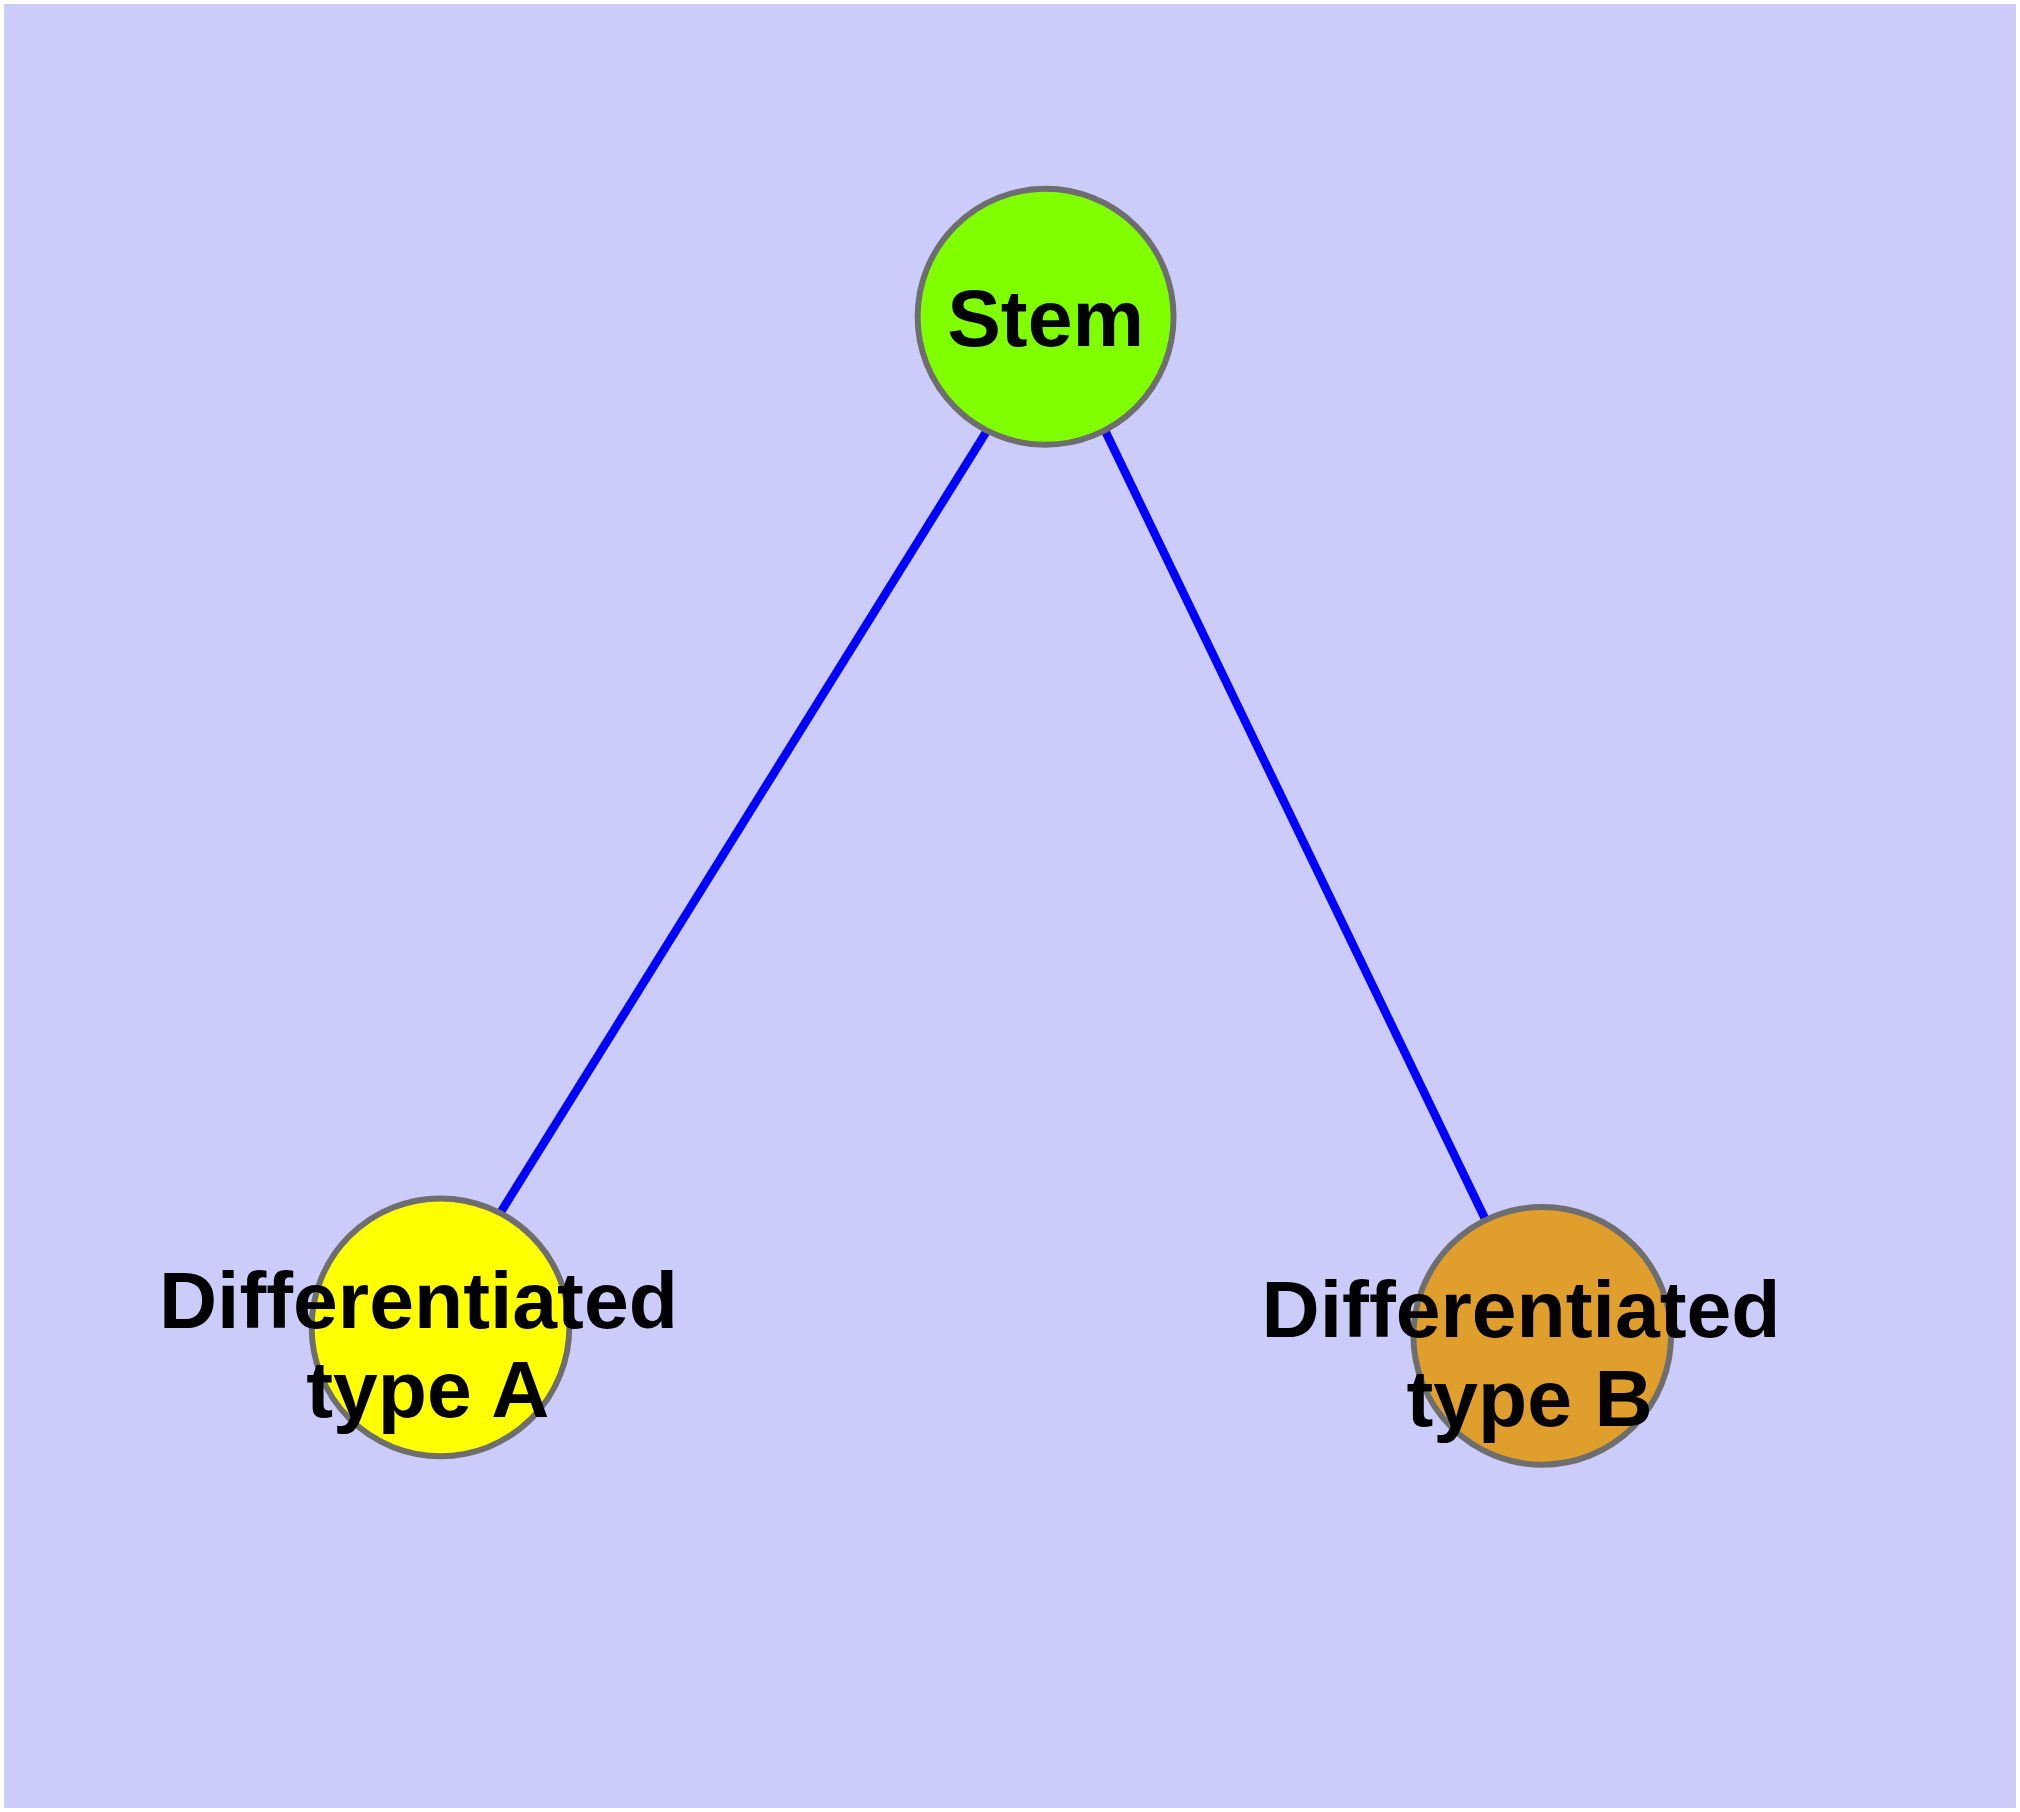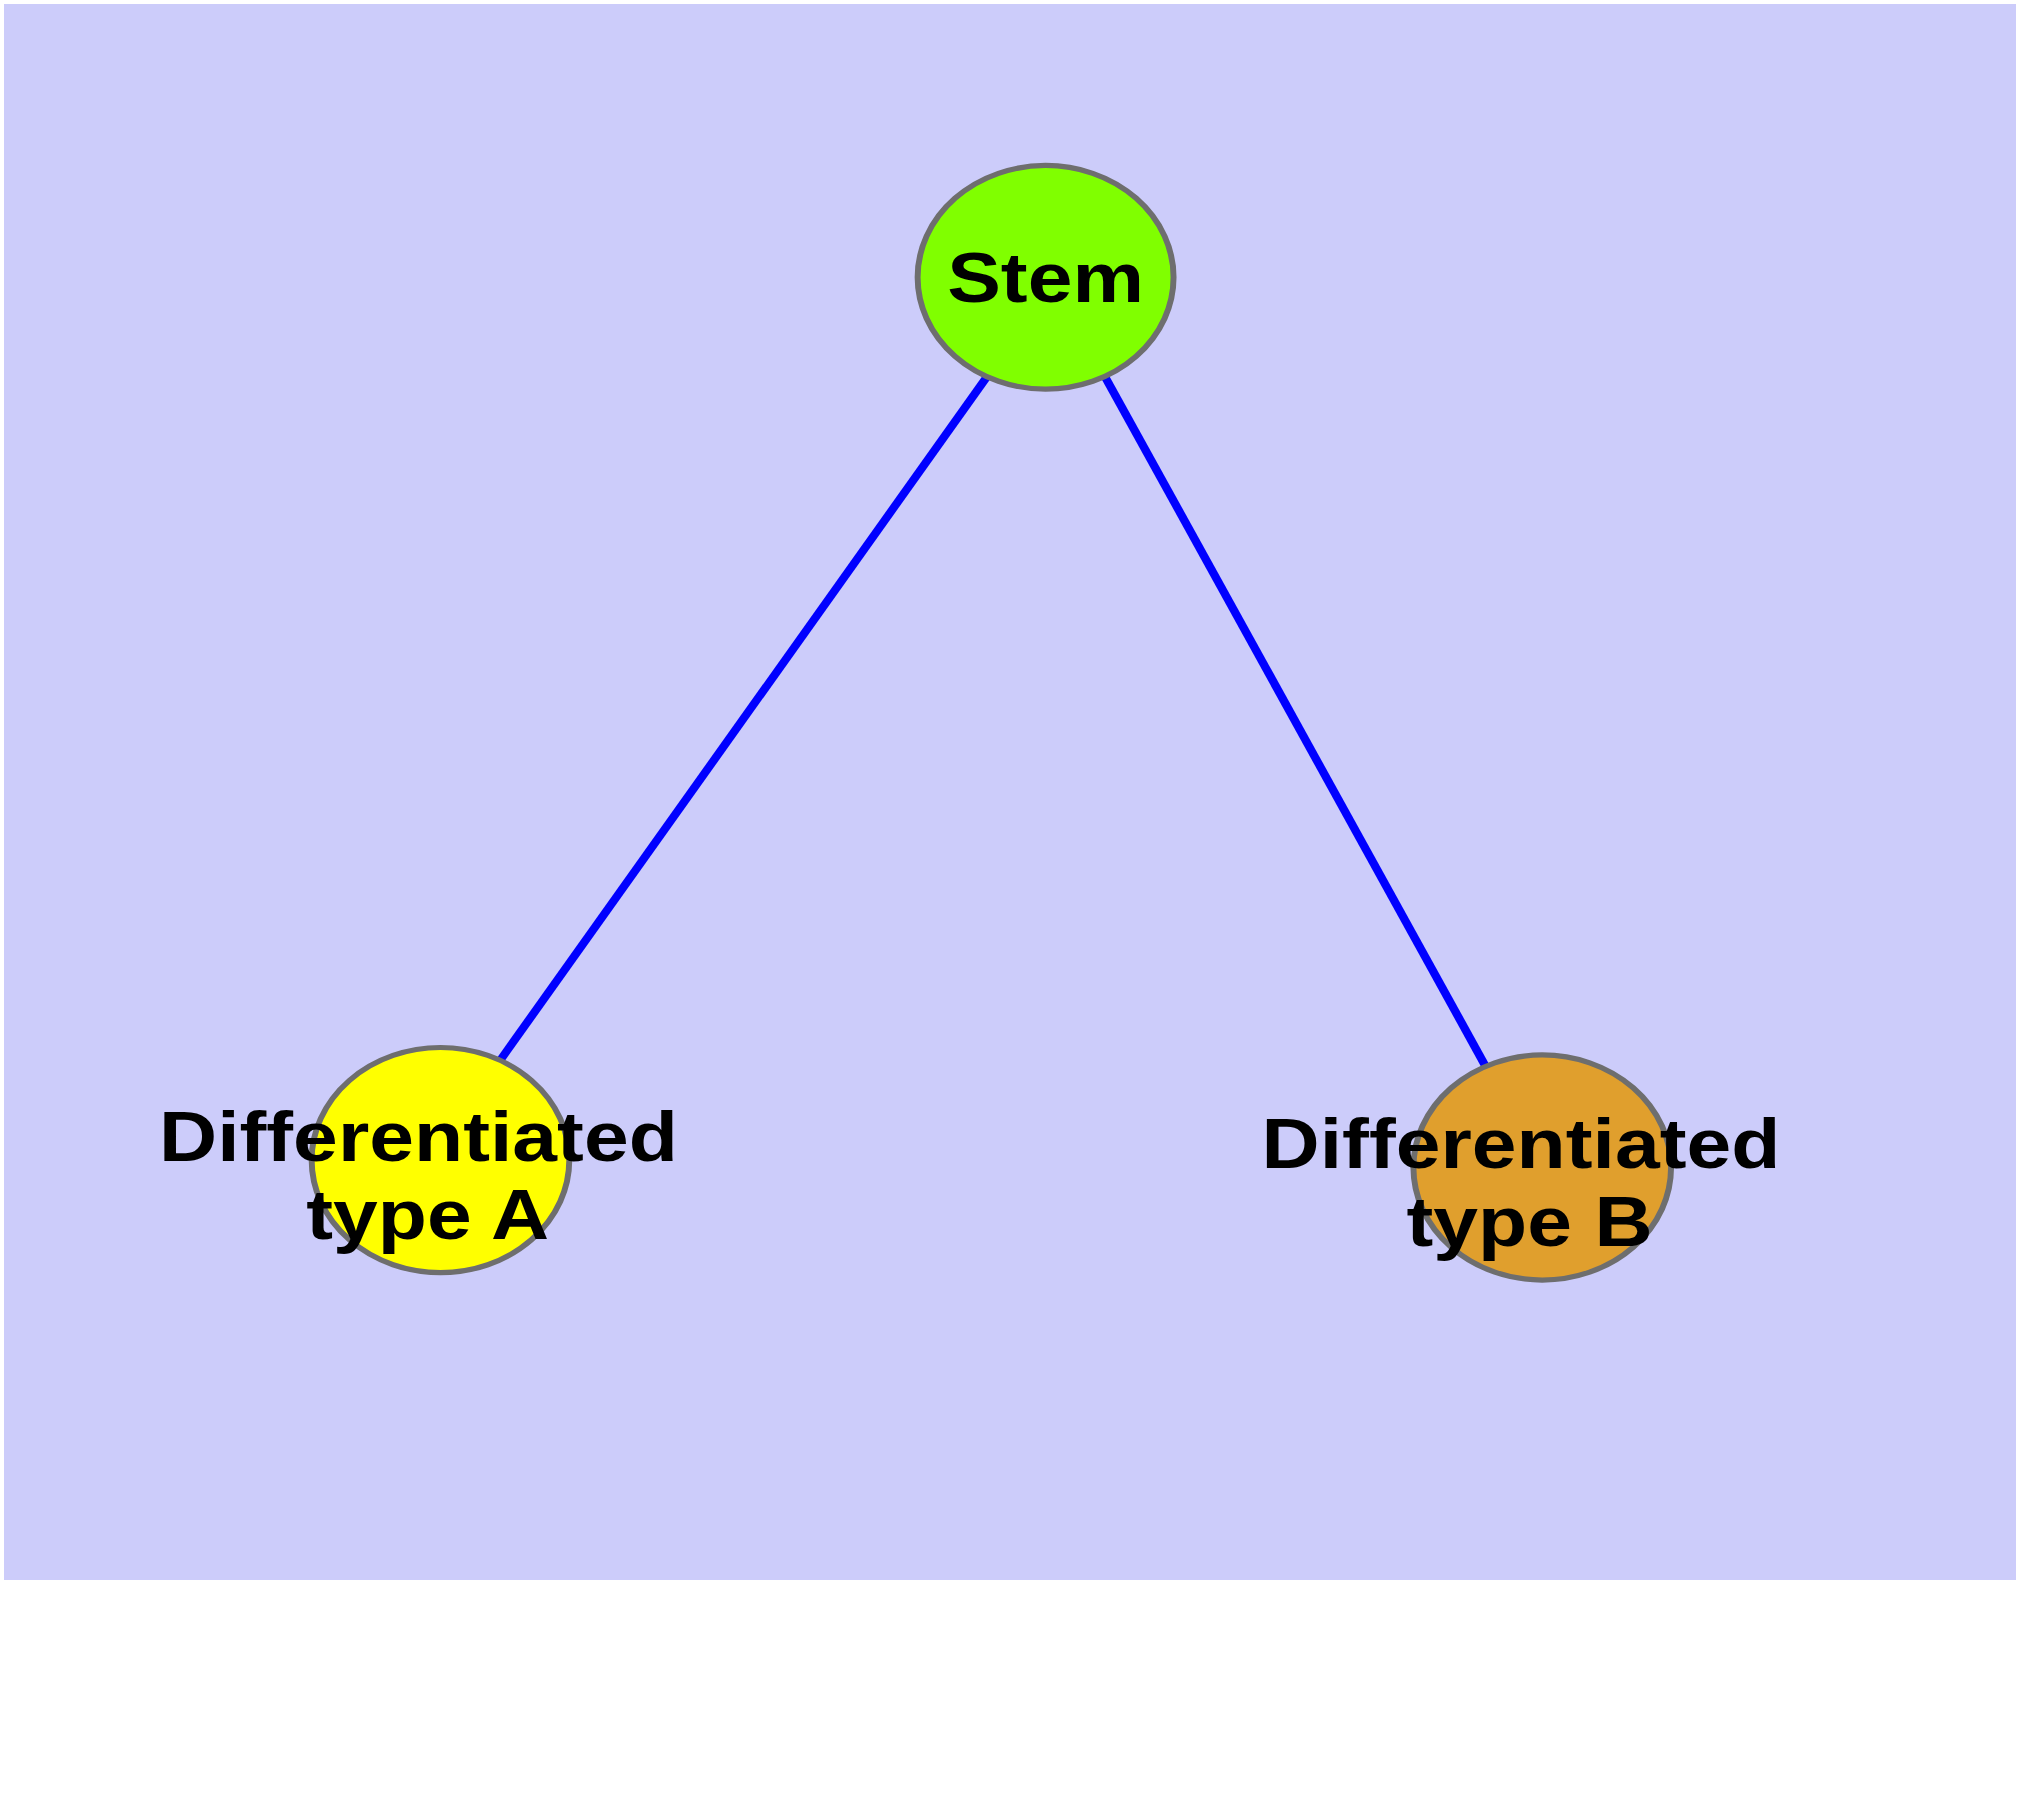--- a/index.html
+++ b/index.html
@@ -13,21 +13,21 @@
     height: 1812px;
     background: #ffffff;
     overflow: hidden;
     font-family: "Liberation Sans", sans-serif;
   }
   #canvas {
     position: absolute;
     left: 4.2px;
     top: 4.2px;
     width: 2012px;
-    height: 1576px;
+    height: 1804px;
     background: #ccccfa;
     overflow: visible;
     text-align: right;
   }
   #graph-svg {
     position: absolute;
     left: 0;
     top: 0;
     width: 100%;
     height: 100%;

